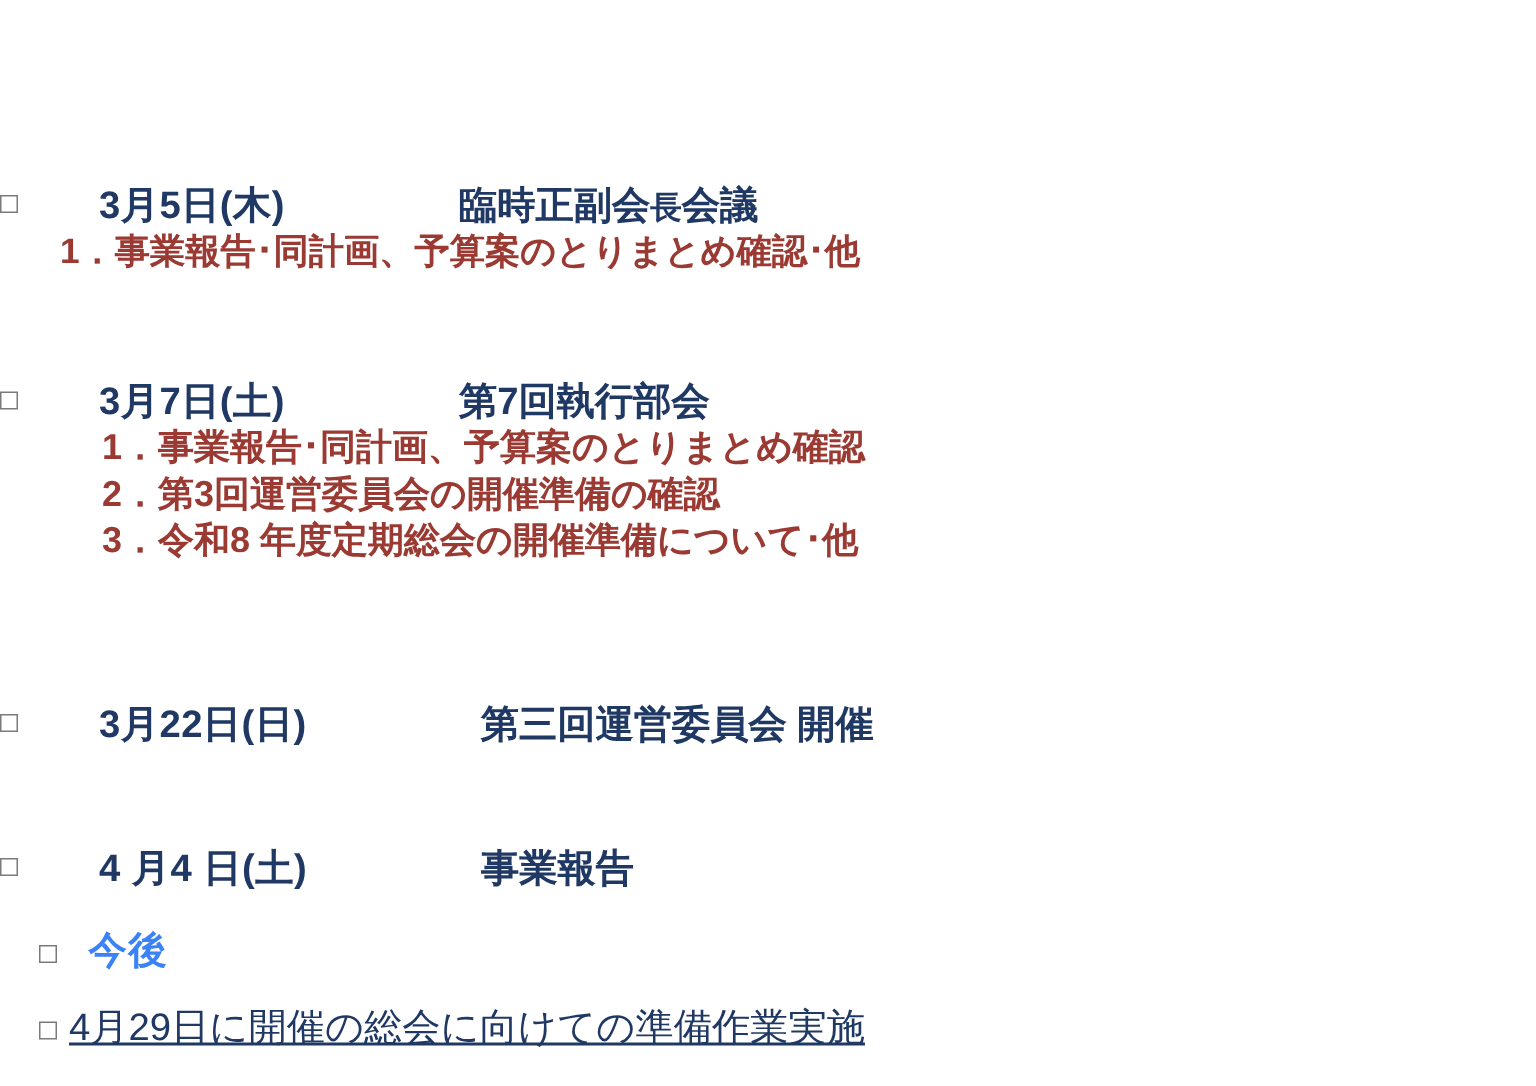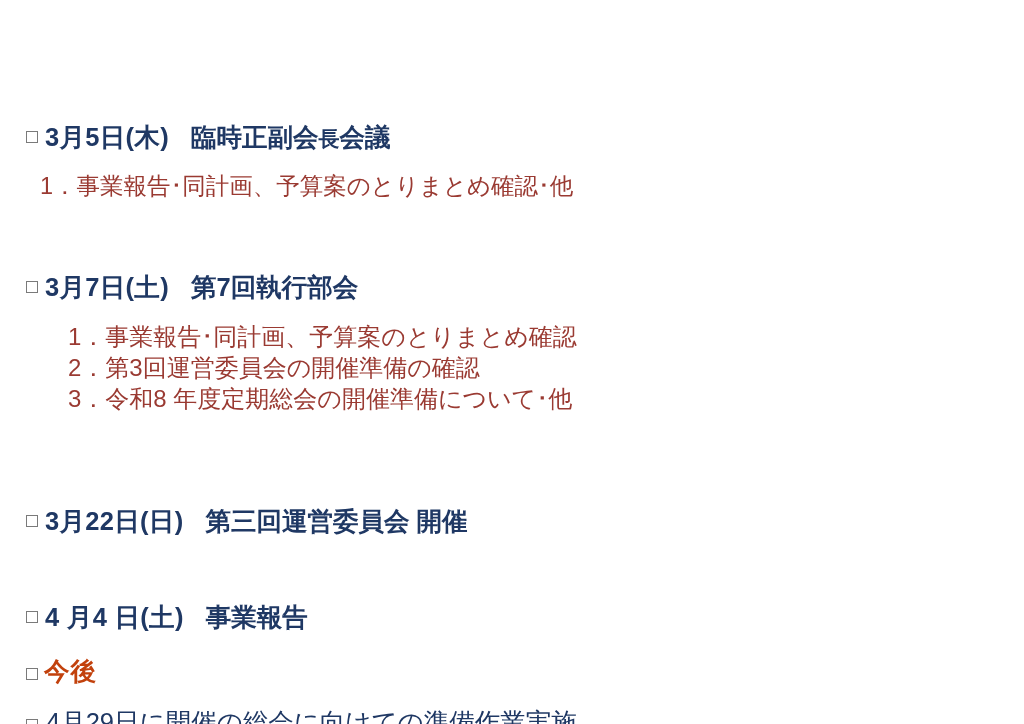--- a/index.html
+++ b/index.html
@@ -24,21 +24,21 @@
   .block {
     margin: 0 0 0 0;
   }
   .heading-row {
     display: flex;
     align-items: baseline;
     color: #1f3864;
     font-size: 25.5px;
     line-height: 1.18;
     white-space: nowrap;
-    padding-left: 26px;
+    gap: 47px;
   }
   .heading-row .bullet {
     display: inline-block;
     width: 19px;
     min-width: 19px;
     color: #1f3864;
     font-size: 19px;
     position: relative;
     top: -3px;
   }
@@ -59,45 +59,46 @@
   }
   .heading-row .title {
     font-weight: 700;
     margin-top: 44px;
   }
   .heading-row .title .small {
     font-size: 21px;
   }
   .sub-list {
     list-style: none;
-    margin: 19px 0 0 0;
+    margin: 0 0 0 0;
     padding: 0;
+    font-weight: bold;
   }
   .sub-item {
     color: #9a3a32;
     font-size: 24px;
     line-height: 1.3;
     white-space: nowrap;
     padding-left: 68px;
   }
   .block-1 .sub-item { padding-left: 40px; font-size: 23.5px; }
   .spacer-lg { height: 26px; }
   .spacer-md { height: 22px; }
   .spacer-sm { height: 16px; }
   .kongo-row {
     display: flex;
     align-items: baseline;
     padding-left: 26px;
     font-size: 25.5px;
     color: #1f3864;
   }
   .kongo-row .label {
-    color: #c2410c;
+    color: #3b82f6;
     font-weight: 700;
-    margin-left: 6px;
+    margin-left: 21px;
     letter-spacing: 1px;
   }
   .last-row {
     display: flex;
     align-items: baseline;
     padding-left: 26px;
     font-size: 25.5px;
     color: #1f3864;
     white-space: nowrap;
   }

